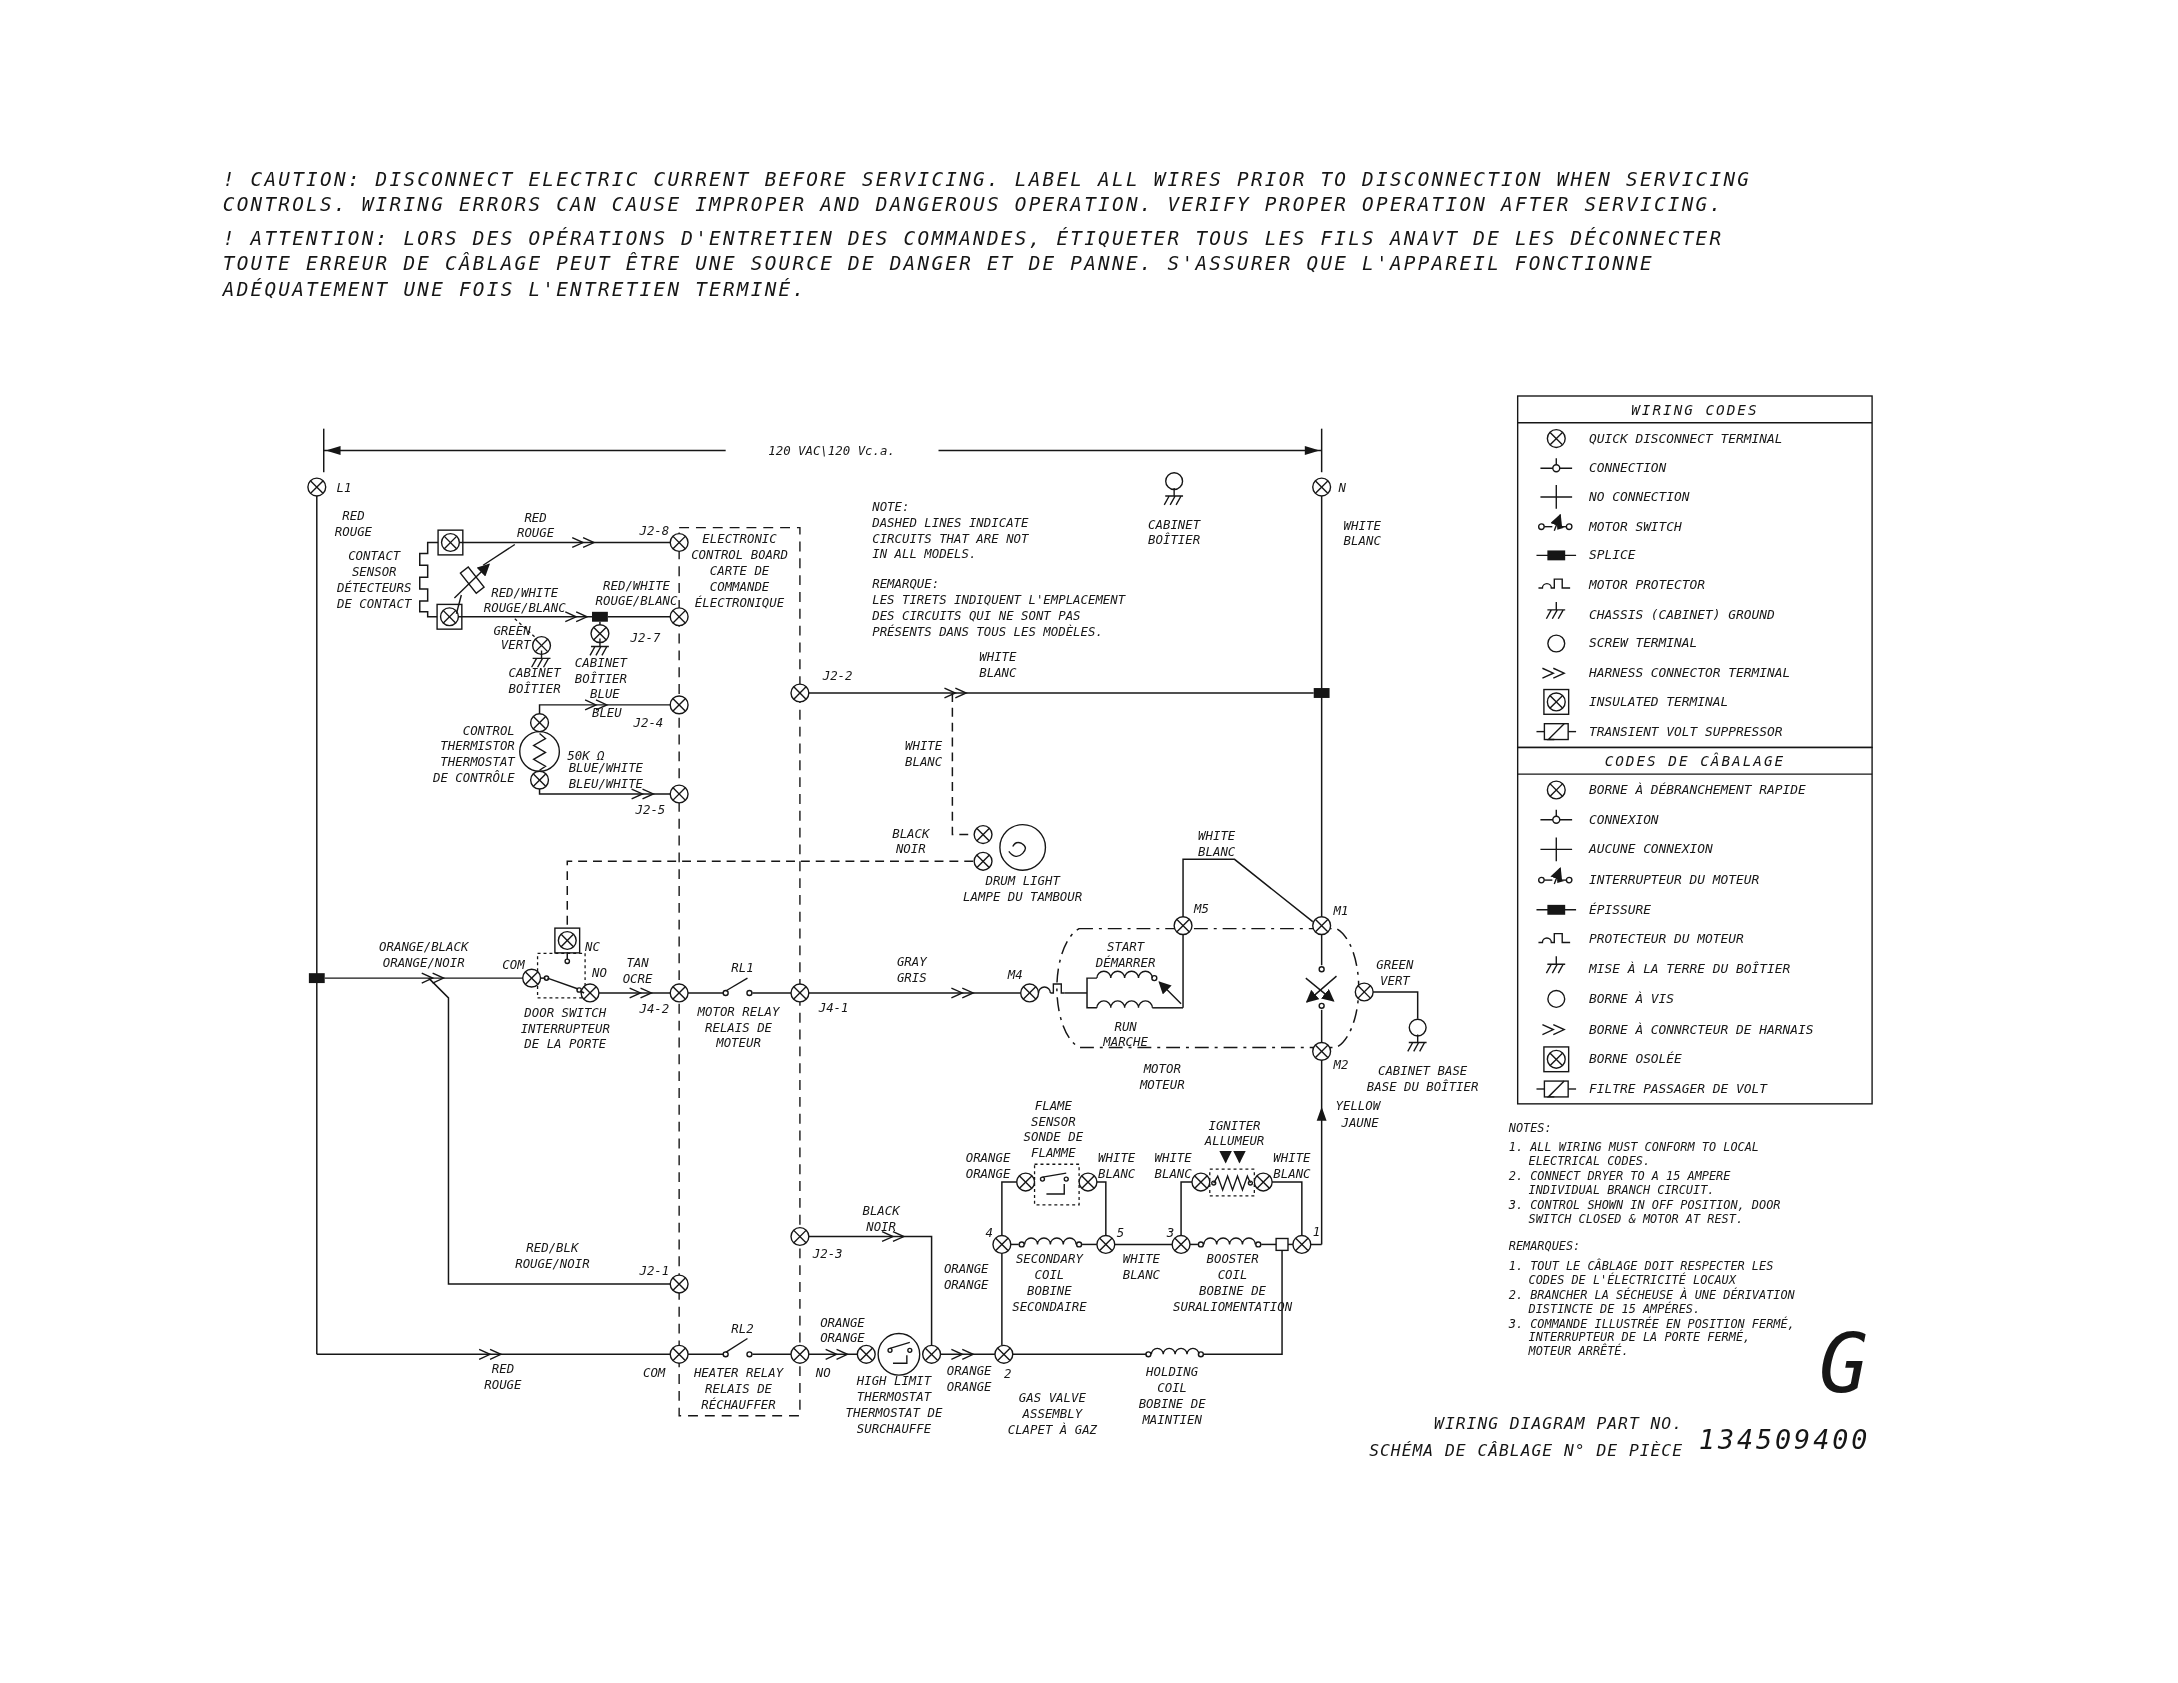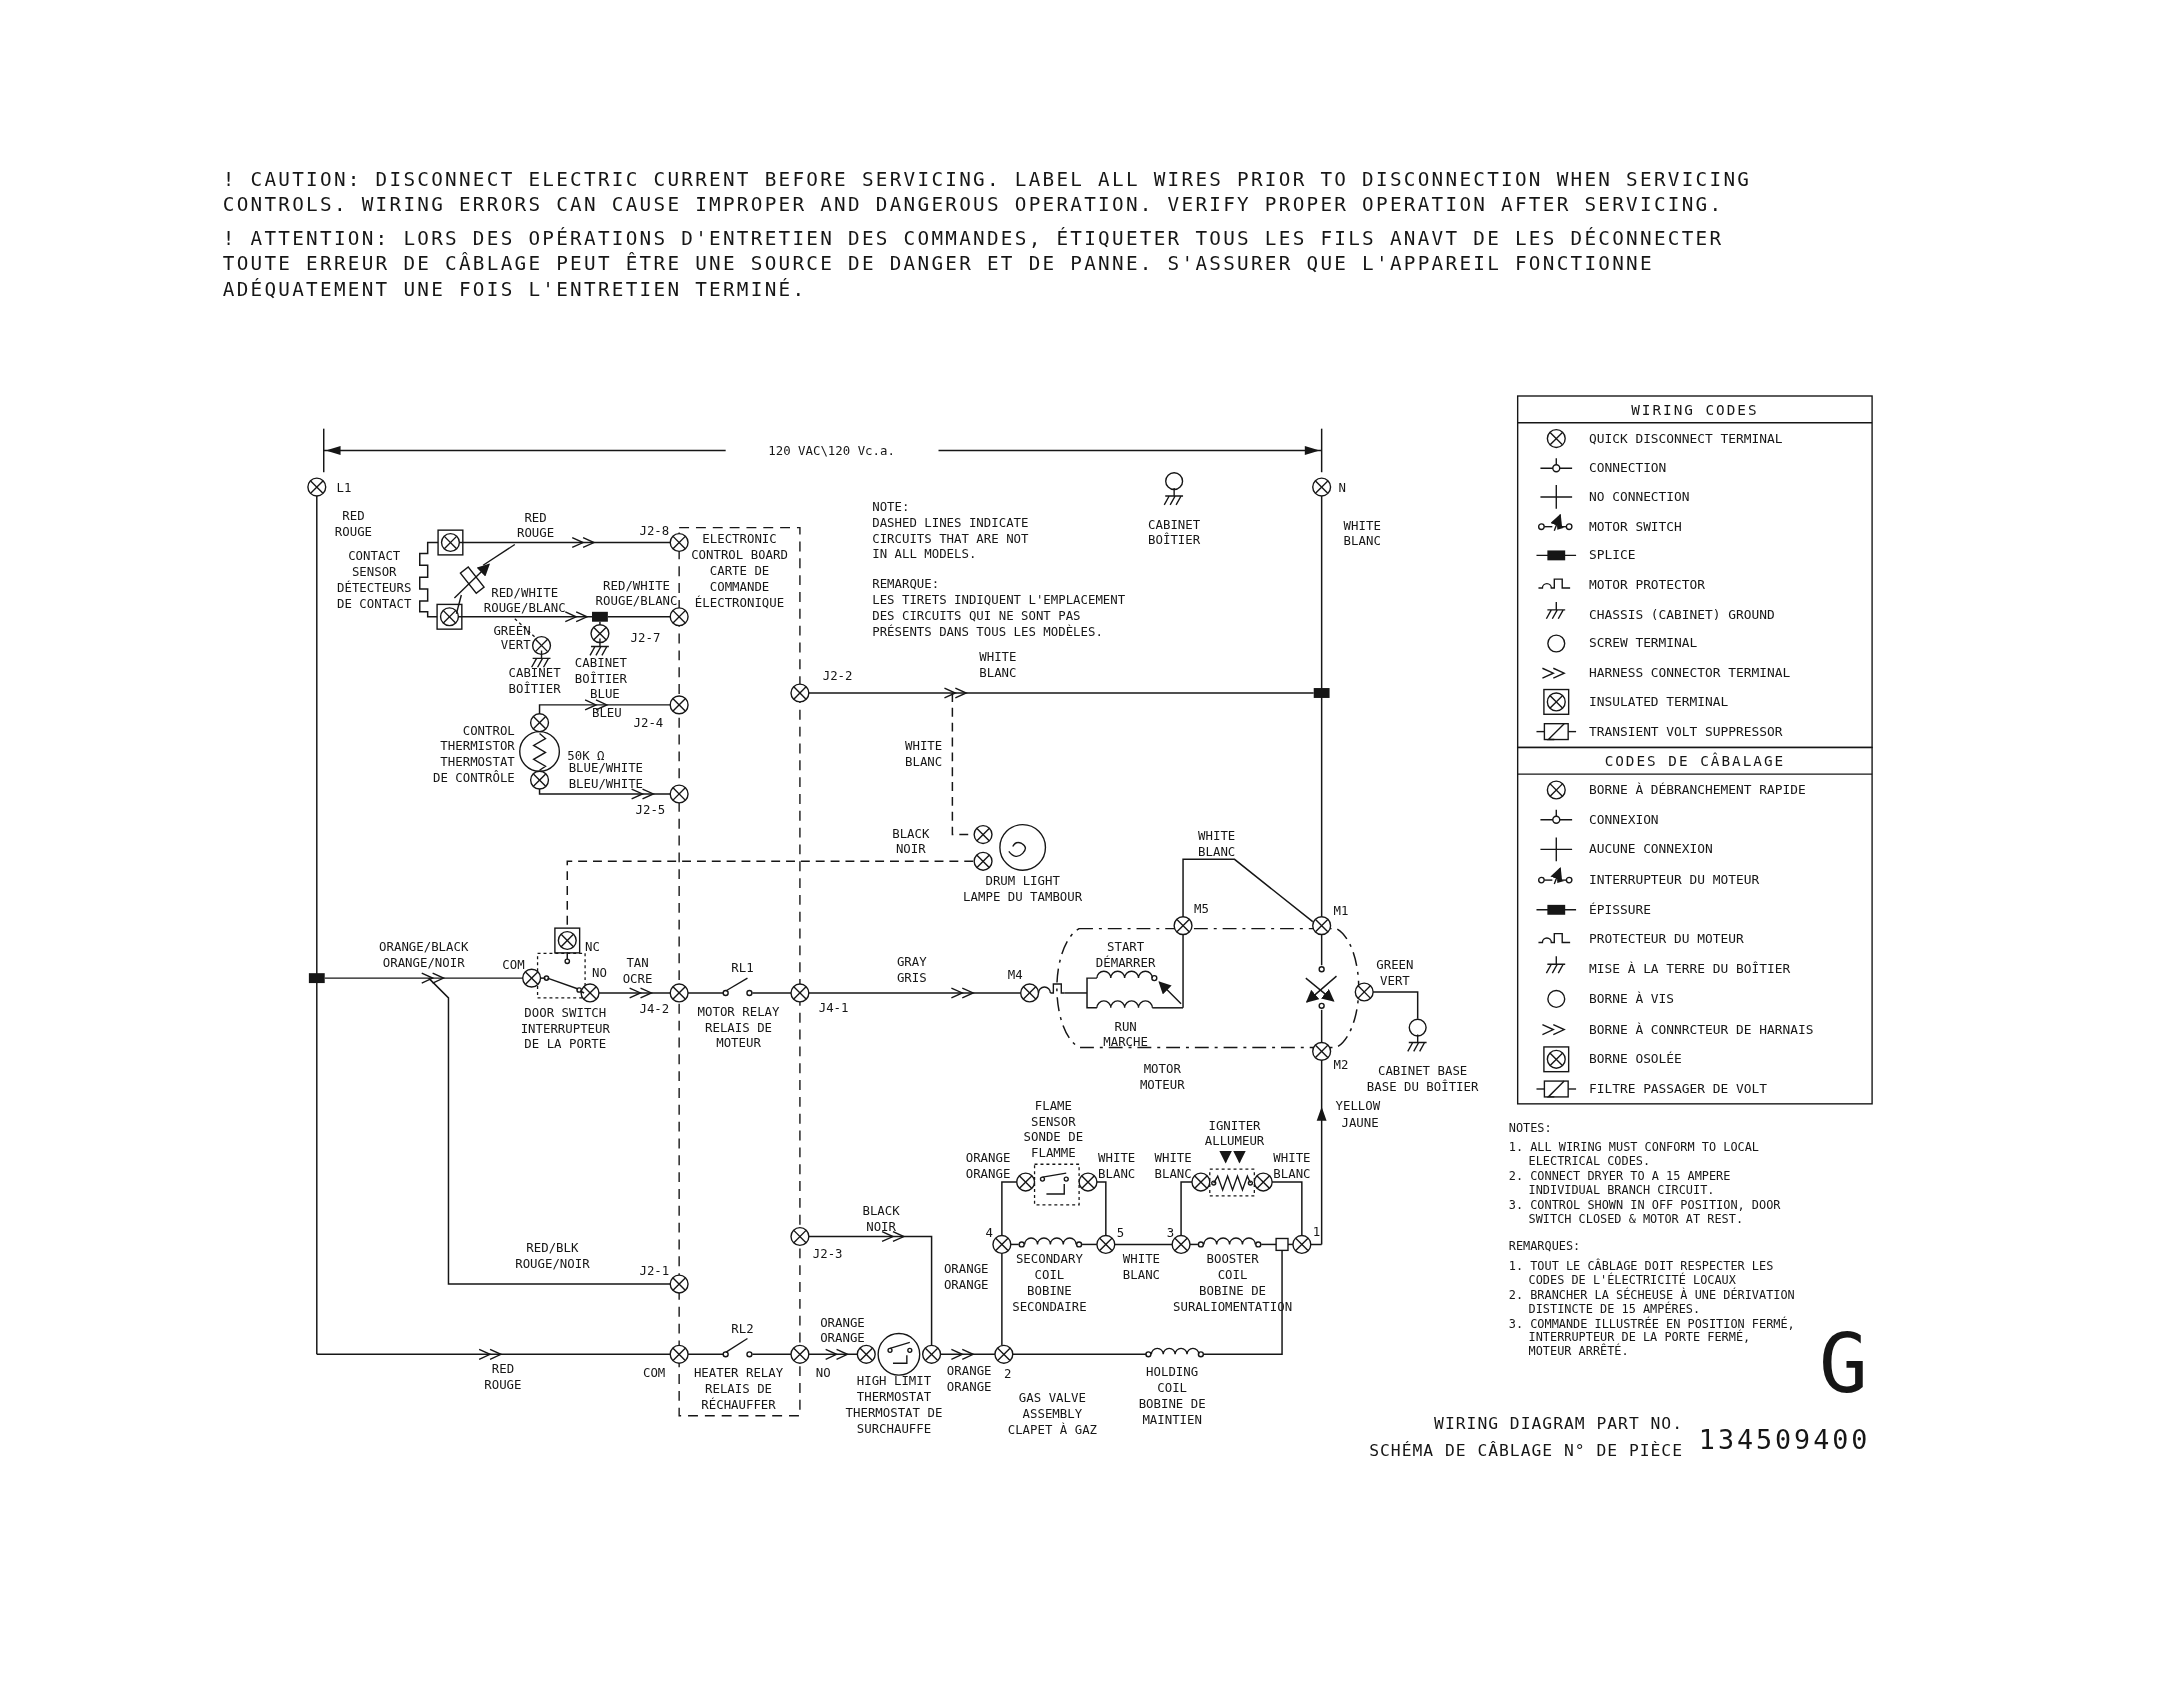--- a/index.html
+++ b/index.html
@@ -1,16 +1,16 @@
 <!DOCTYPE html>
 <html><head>
 <meta charset="utf-8">
 <style>
   html,body{margin:0;padding:0;background:#ffffff;}
-  .page{width:2024px;height:1683px;position:relative;background:#fff;}
+  .page{width:2024px;height:1683px;position:relative;background:#fff;font-style:italic;}
   svg text{font-family:"DejaVu Sans Mono","Liberation Mono",monospace;fill:#161616;}
   .t{font-size:12.5px;text-anchor:middle;}
   .ts{font-size:12.5px;text-anchor:start;}
   .te{font-size:12.5px;text-anchor:end;}
   .cap{font-size:19.5px;letter-spacing:2.3px;text-anchor:start;}
   .legt{font-size:14.5px;text-anchor:middle;letter-spacing:2px;}
   .leg{font-size:13px;text-anchor:start;}
   .nt{font-size:12px;text-anchor:start;}
   .pt{font-size:16.5px;text-anchor:end;letter-spacing:1px;}
   .pn{font-size:27px;text-anchor:start;letter-spacing:3px;}

